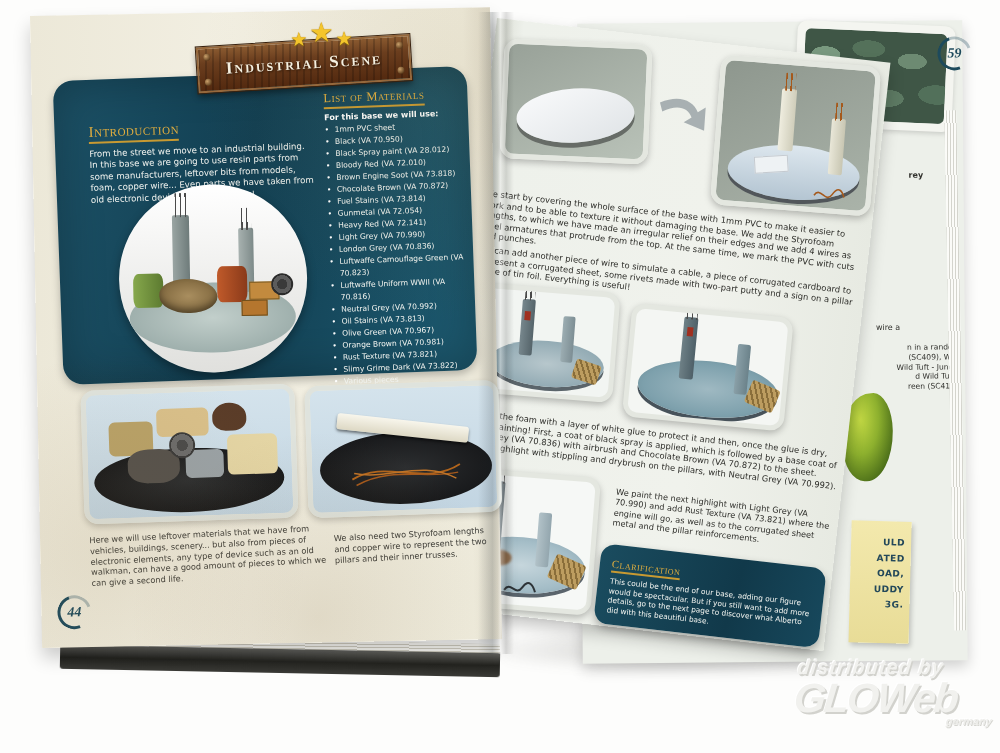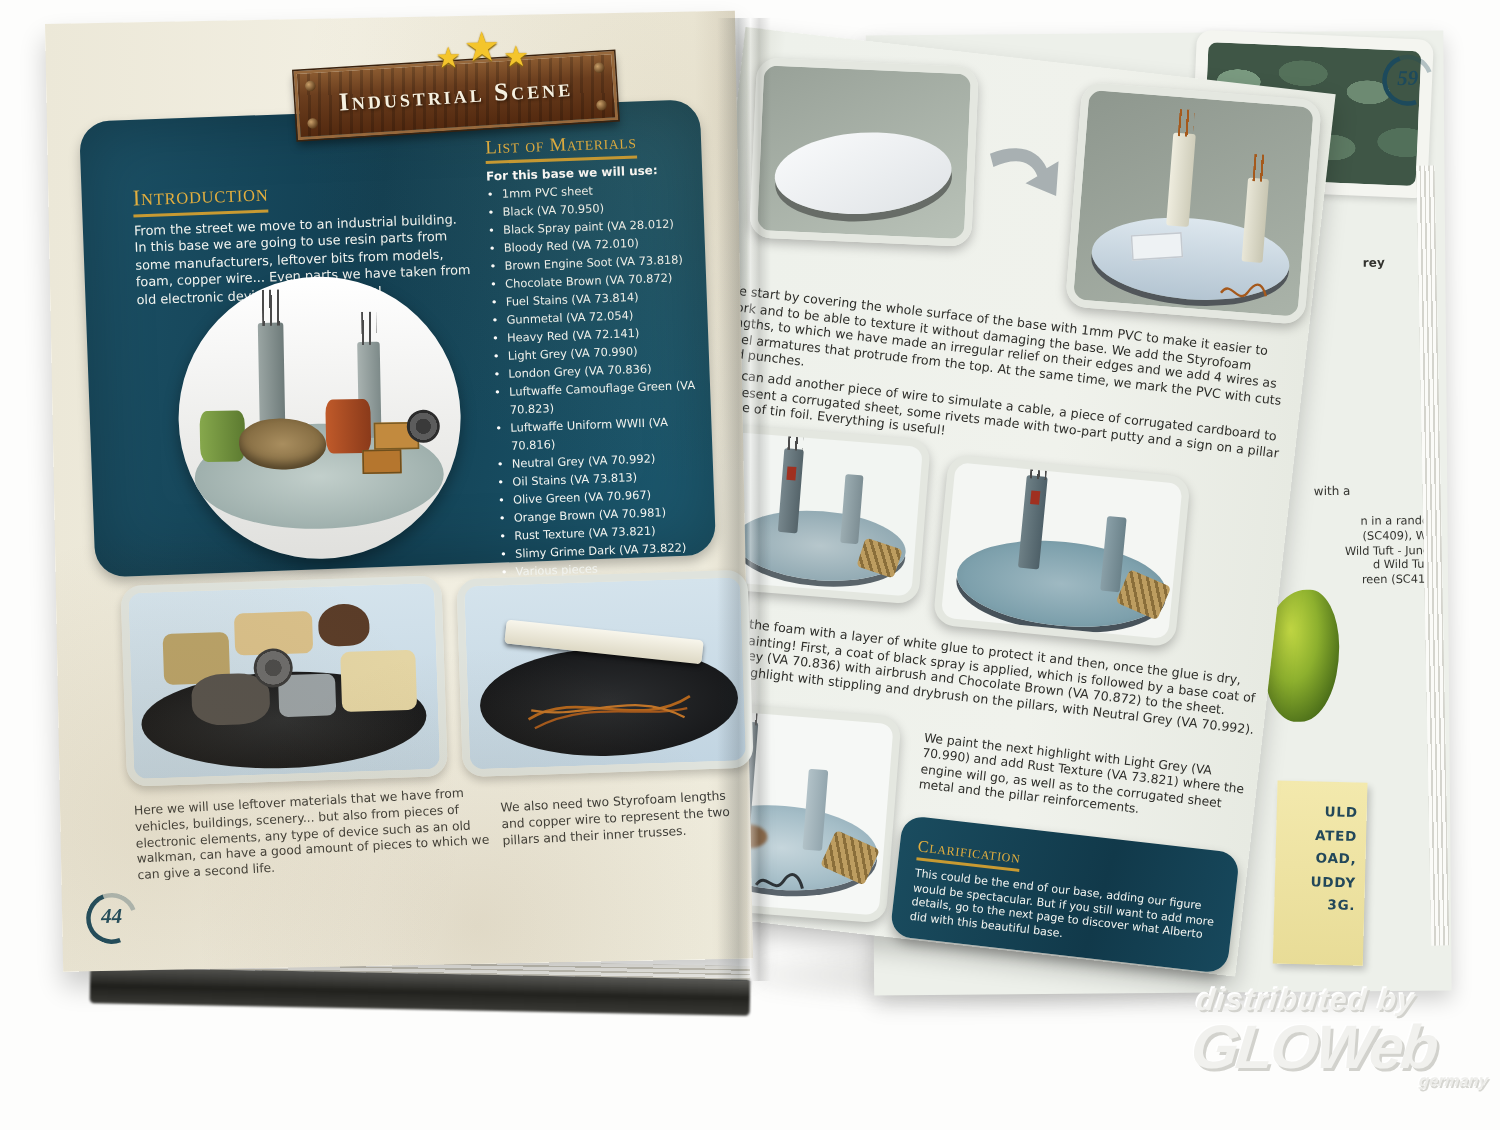--- a/index.html
+++ b/index.html
@@ -165,21 +165,21 @@
     background:linear-gradient(180deg,#d4e3ec,#c2d5e2); box-shadow:0 3px 6px rgba(0,0,0,.2); transform:rotate(-.8deg); }
   .card1 { left:44px; top:374px; width:214px; height:134px; }
   .card2 { left:268px; top:374px; width:194px; height:132px; }
   .p-oval { position:absolute; border-radius:50%; background:radial-gradient(#2c2e30,#17181a 75%); }
   .blob { position:absolute; border-radius:6px; }
   .caption { position:absolute; font-size:8.2px; line-height:10.8px; color:#3c3c38; transform:rotate(-2deg); }
   .cap1 { left:50px; top:516px; width:240px; }
   .cap2 { left:294px; top:520px; width:168px; }
   .badge-44 { left:16px; top:580px; }
   .badge-45 { left:352px; top:24px; }
-  .badge-59 { left:344px; top:16px; }
+  .badge-59 { left:360px; top:16px; }
 
   
   .gutter { position:absolute; left:478px; top:12px; width:36px; height:642px; z-index:5; pointer-events:none;
     background:linear-gradient(90deg, rgba(0,0,0,0) 0%, rgba(25,35,40,.18) 40%, rgba(25,35,40,.05) 55%,
       rgba(255,255,255,.35) 62%, rgba(0,0,0,.12) 78%, rgba(0,0,0,0) 100%); }
 
   
   .watermark { position:absolute; left:795px; top:656px; width:200px; z-index:7;
     font-family:"Liberation Sans", sans-serif; font-style:italic; font-weight:bold; transform:skewX(-6deg); }
   .wm-line1 { font-size:20px; letter-spacing:1px; color:#f1f1ee;
@@ -199,21 +199,21 @@
   <div class="underside"></div>
 
   <div class="back-page">
     <div class="stones-frame">
       <div class="stones"></div>
     </div>
     <div class="badge badge-59">
       <span>59</span>
     </div>
     <span class="frag frag-rey">rey</span>
-    <span class="frag frag-witha">with a</span>
+    <span class="frag frag-witha">wire a</span>
     <div class="frag-block">
       <div>n in a random</div>
       <div>(SC409), Wild</div>
       <div>Wild Tuft - Jungle</div>
       <div>d Wild Tuft -</div>
       <div>reen (SC413).</div>
     </div>
     <div class="grass-tuft"></div>
     <div class="sticky-note">
       <div>ULD</div>

